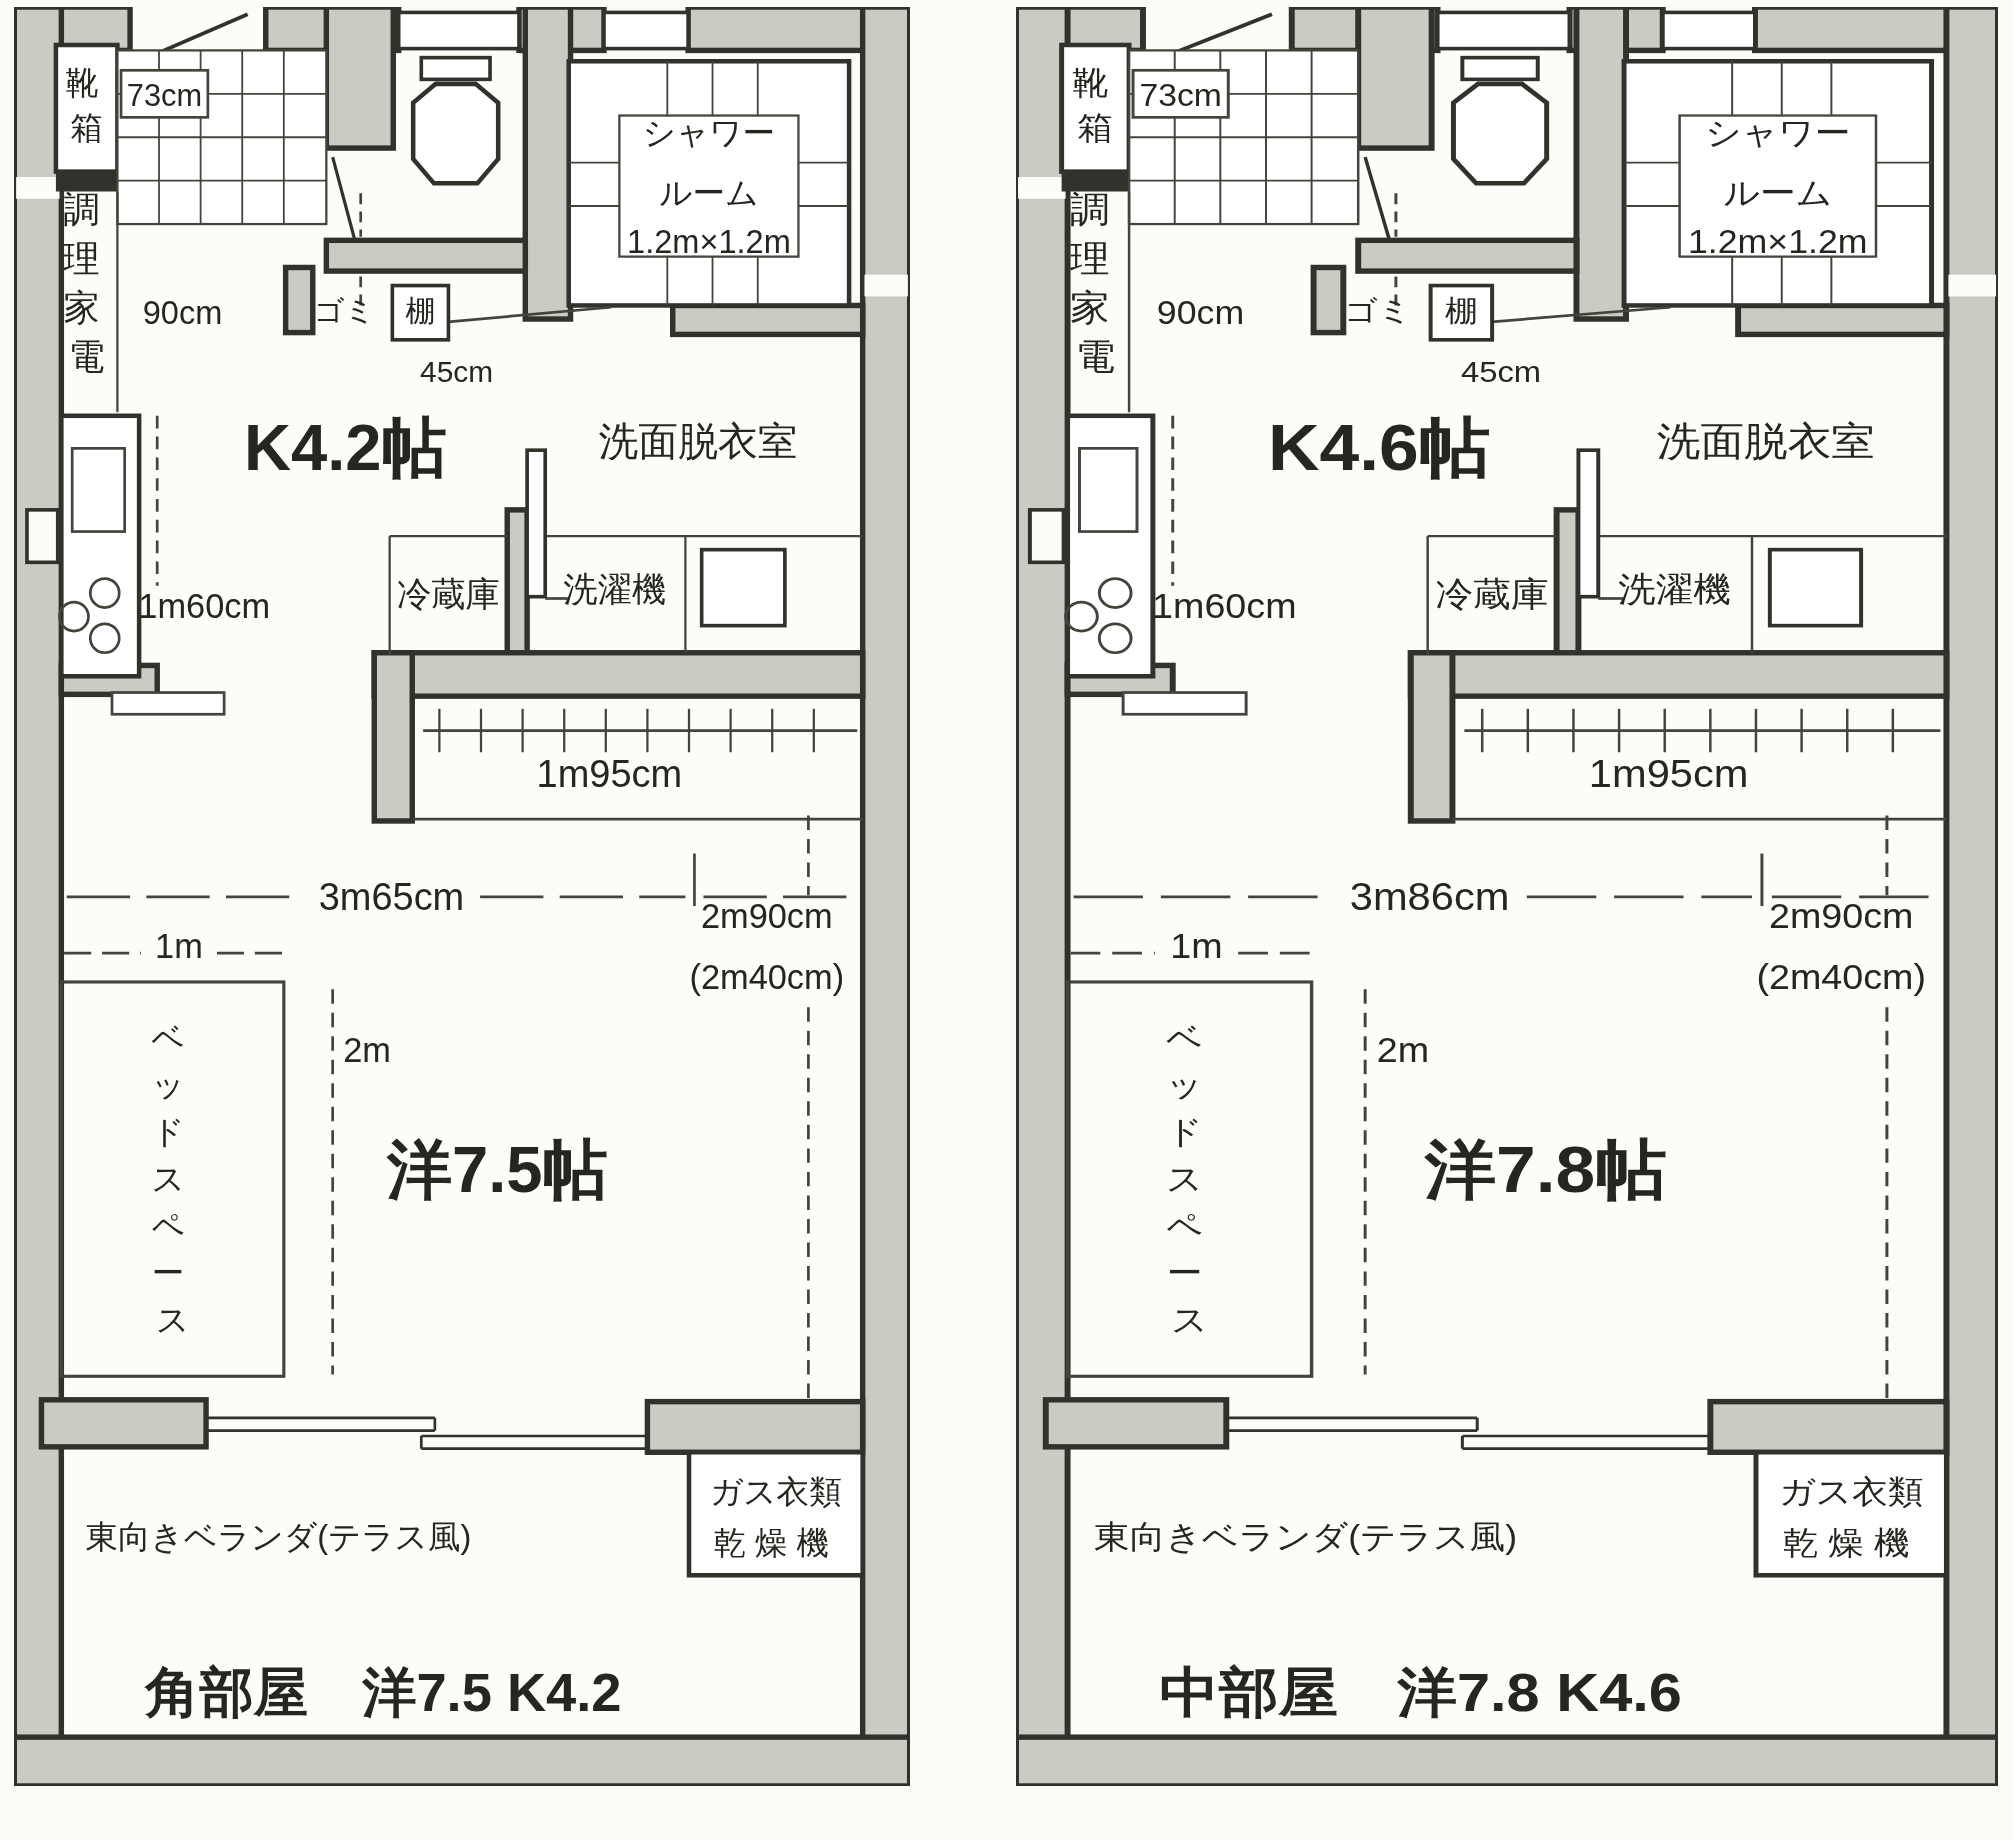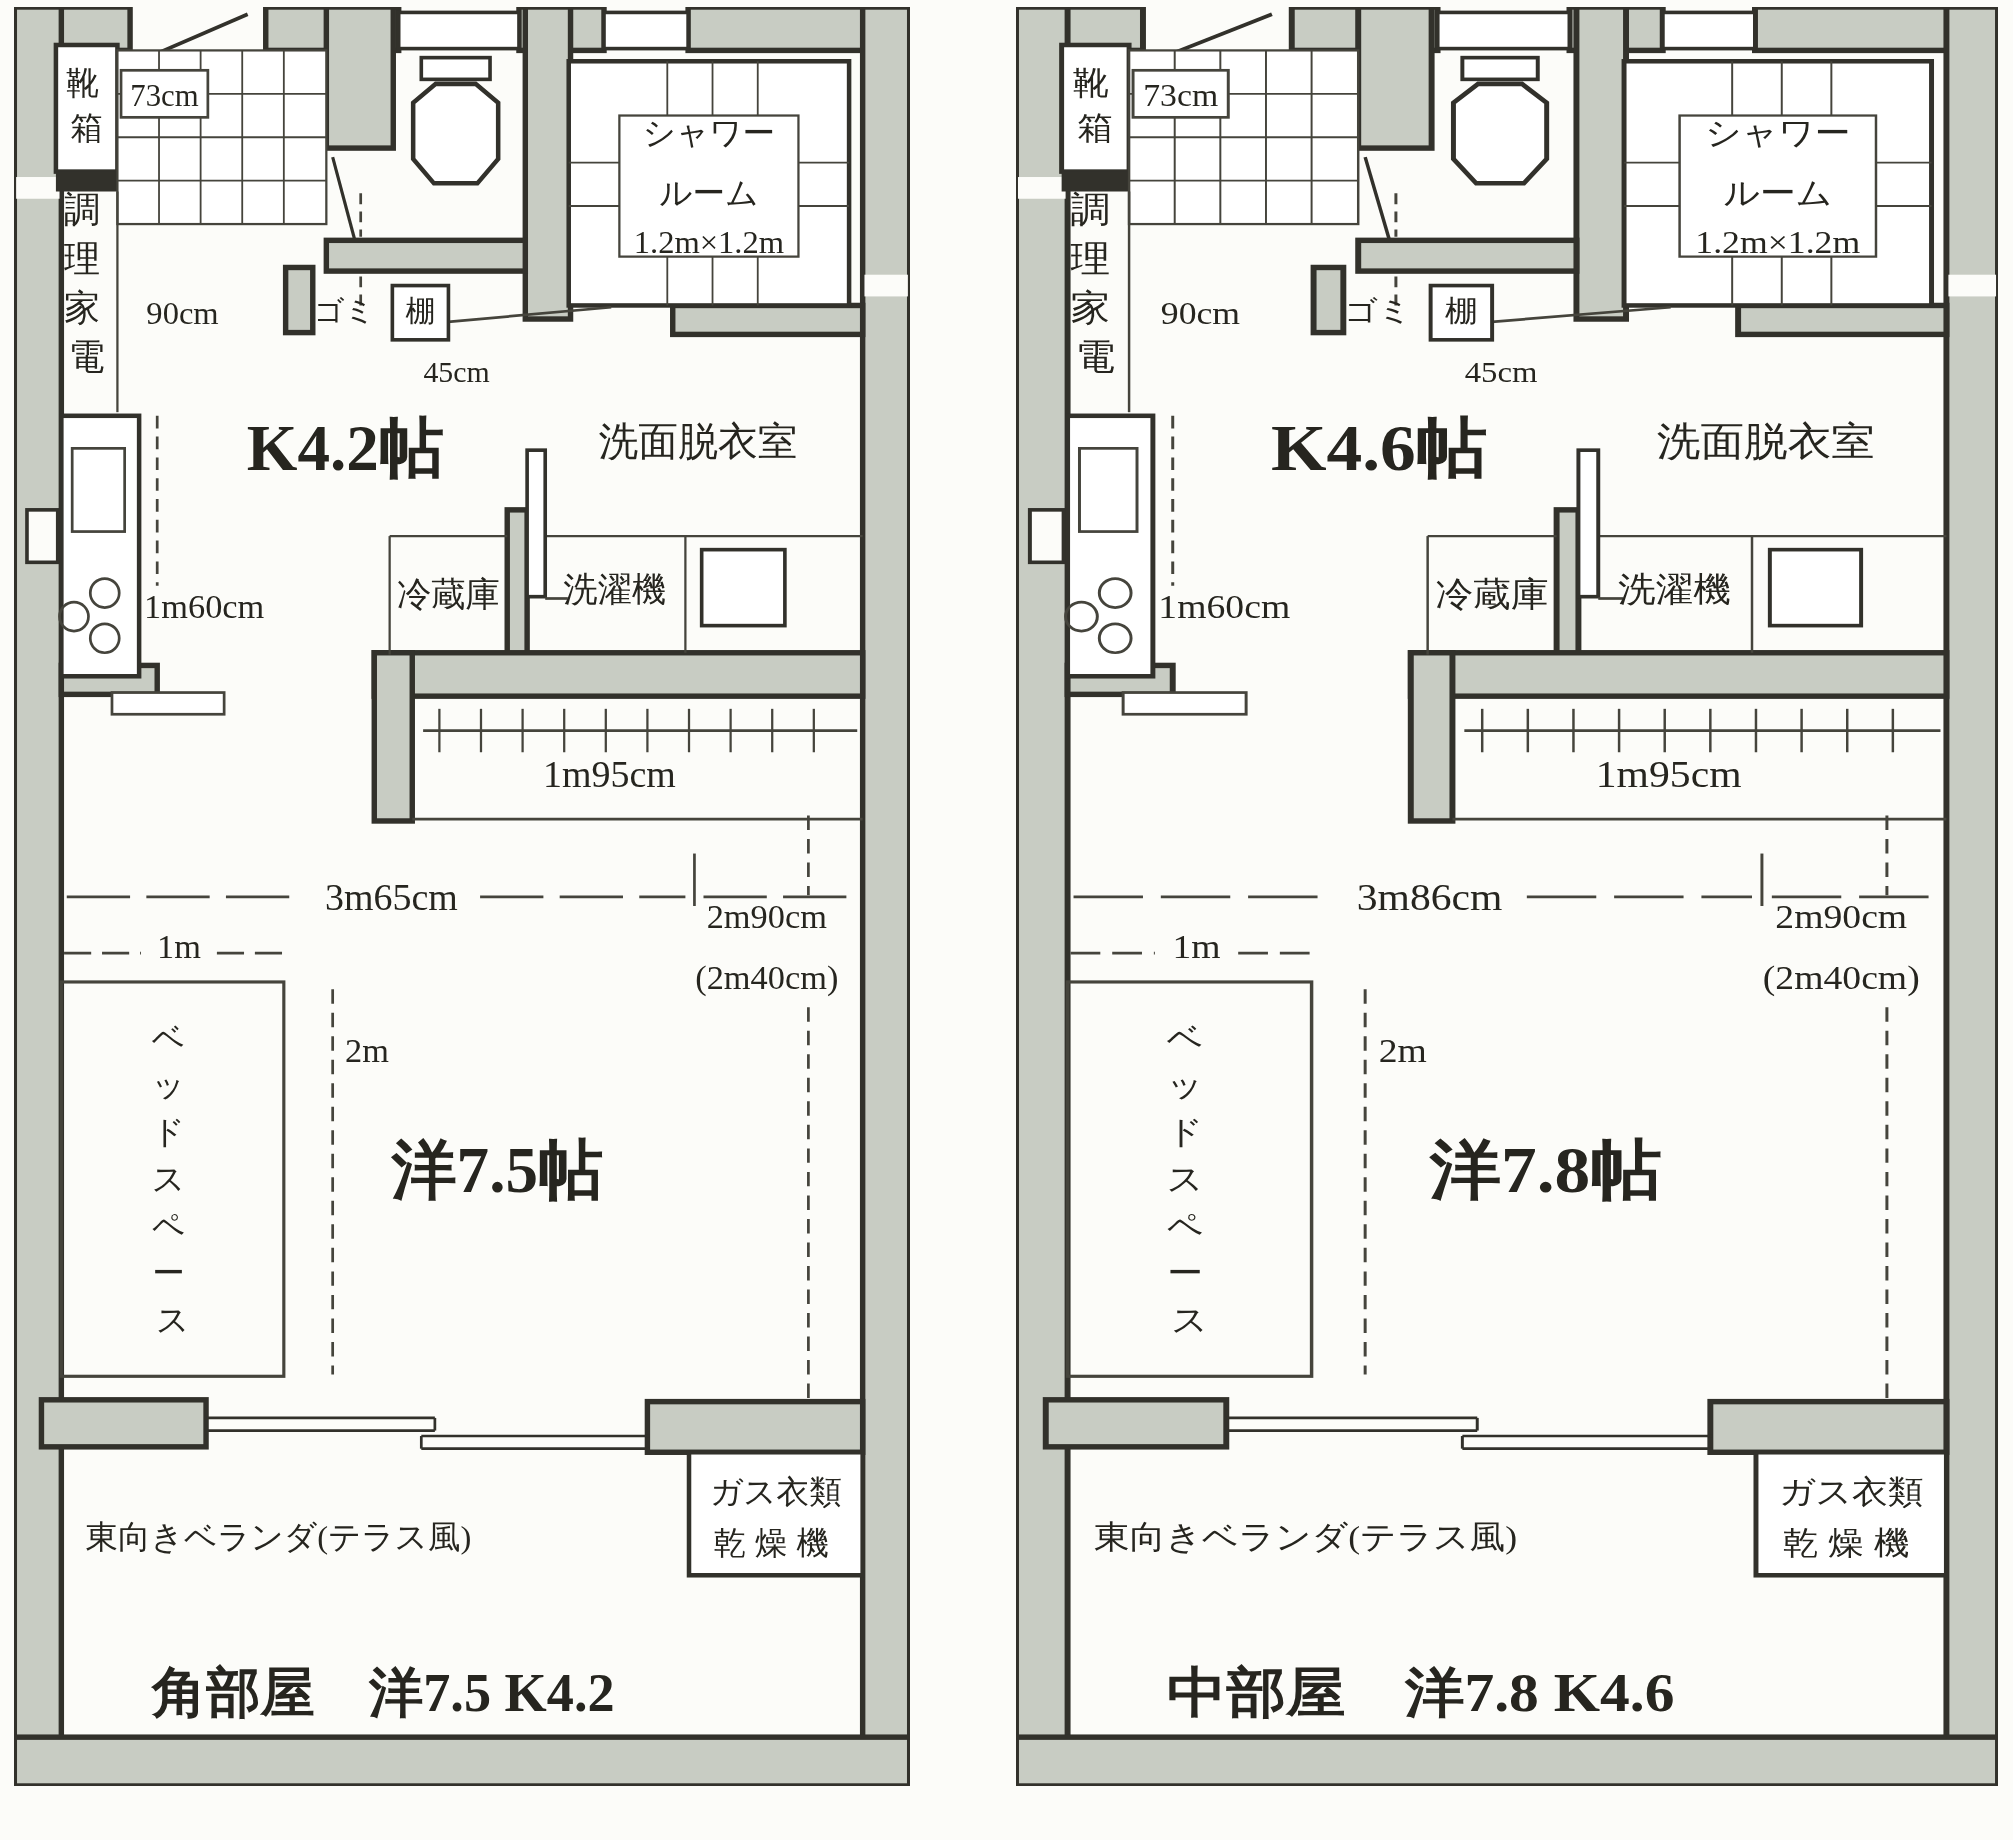--- a/index.html
+++ b/index.html
@@ -4,21 +4,21 @@
 <style>
   :root{
     --paper:#fcfcf9;
     --wall_fill:#c8ccc3;
     --line:#32312b;
     --thin:#45443c;
     --text:#26251f;
   }
   html,body{margin:0;padding:0;background:var(--paper);}
   #sheet{position:relative;width:1597px;height:1841px;background:var(--paper);
-         font-family:Liberation Serif, serif;}
+         font-family:Liberation Sans, sans-serif;}
   .plan{position:absolute;top:7.2px;}
   #plan-left{left:13.6px;}
   #plan-right{left:1016px;}
   svg text{fill:var(--text);}
 </style>
 </head>
 <body>
 
 <div id="sheet">
 

